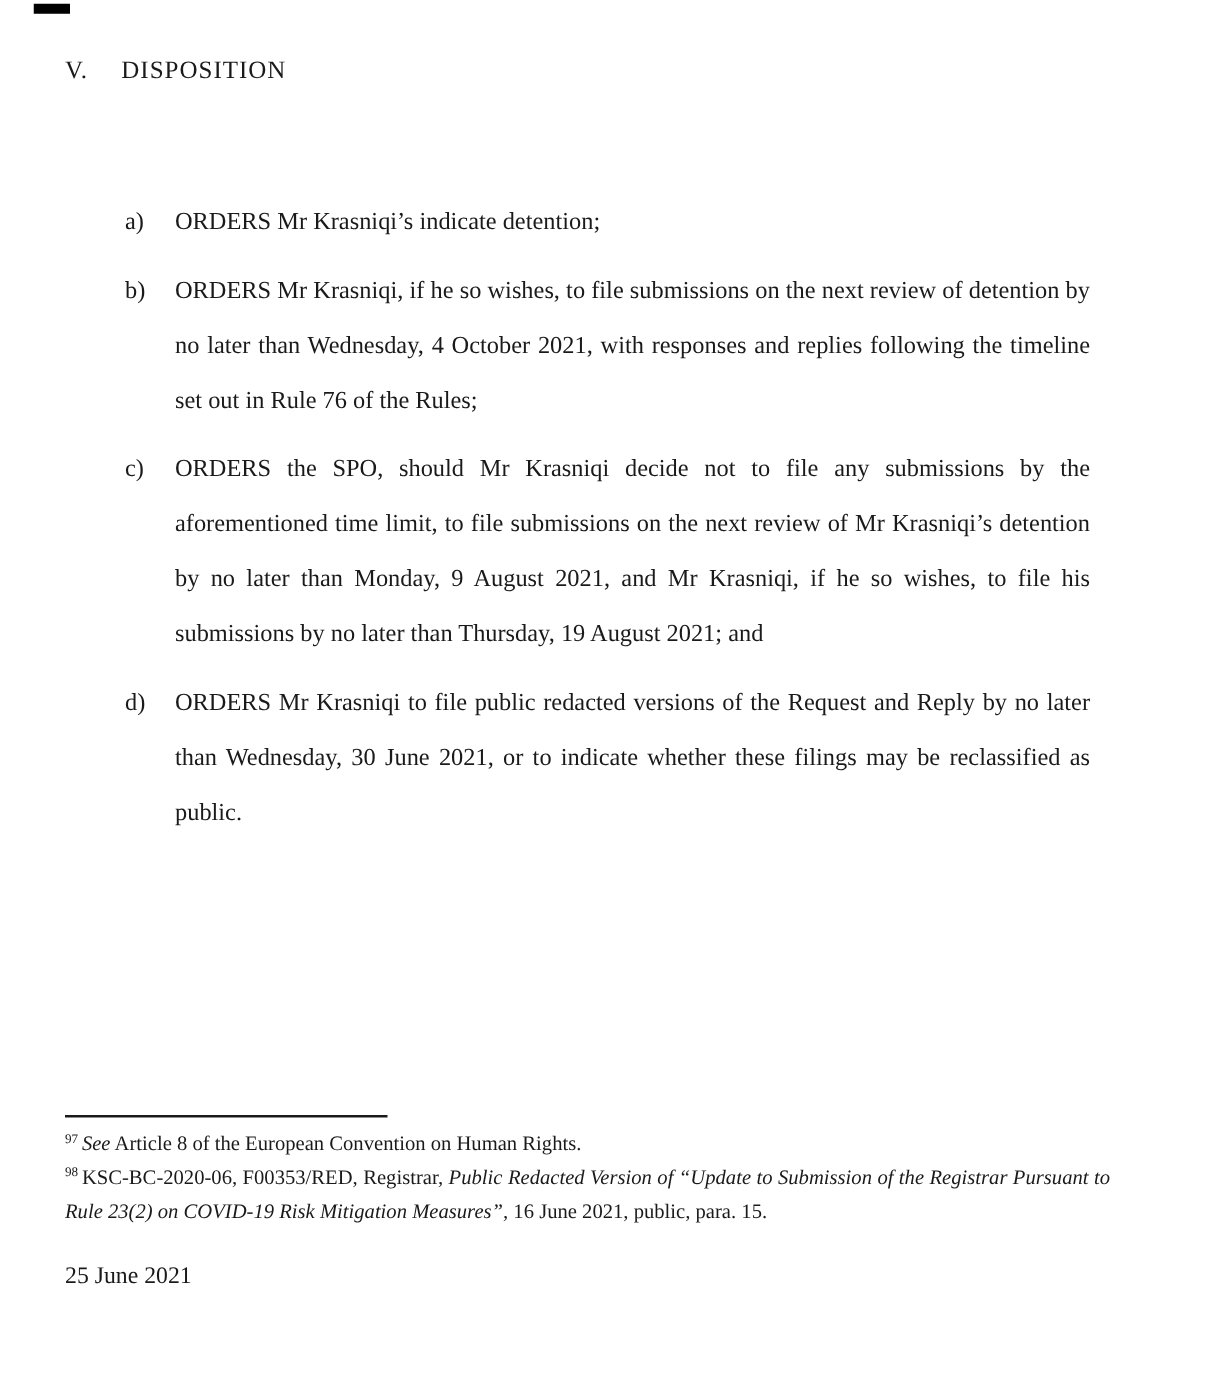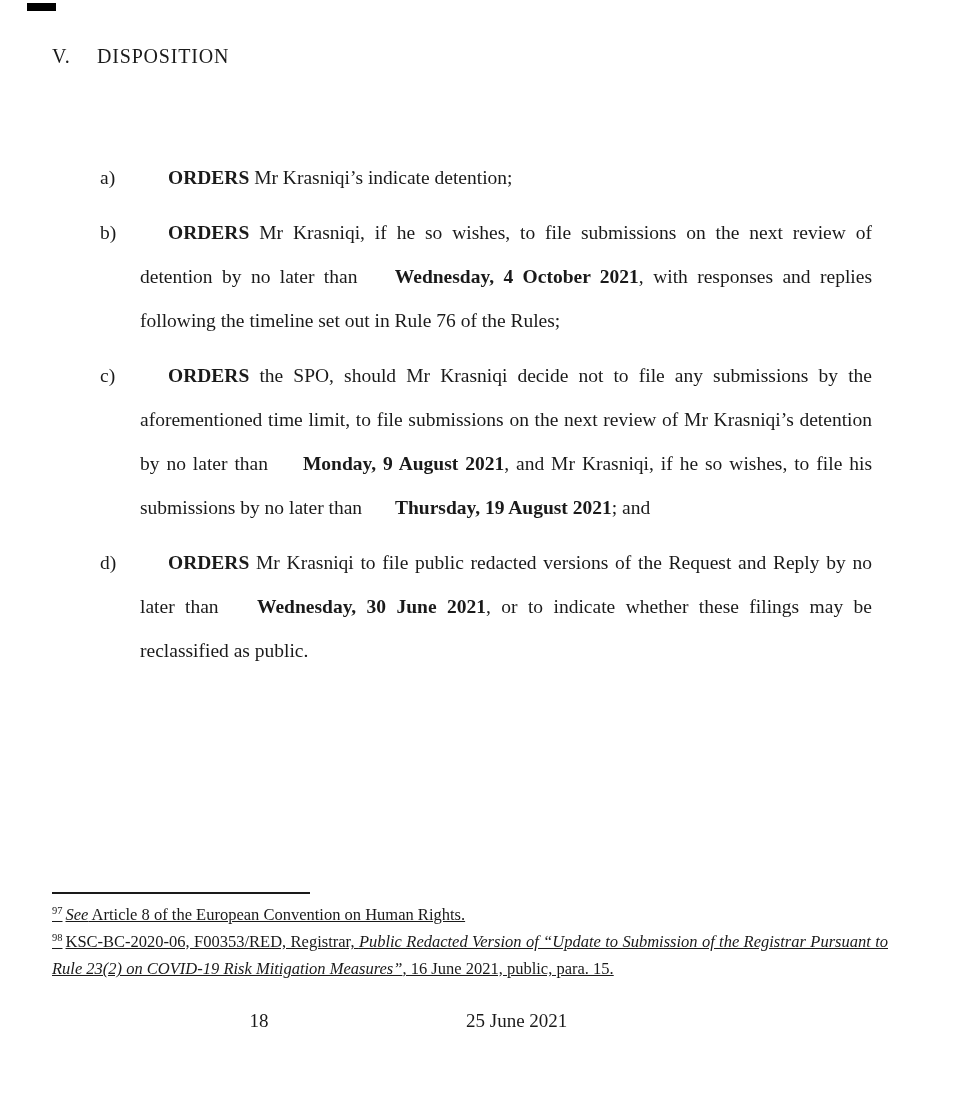--- a/index.html
+++ b/index.html
@@ -35,31 +35,31 @@
     font-size: 19.5px;
   }
   .order {
     display: grid; grid-template-columns: 40px 1fr;
     line-height: 44px;
     margin-bottom: 11px;
   }
   .order .letter { text-align: left; }
   .order .body { text-align: justify; }
 
-  .seg-bold   { font-weight: bold; margin-left: 28px; }
+  .seg-bold   { font-weight: normal; }
   .seg-italic { font-style: italic; }
   .seg-normal { }
 
   .fn-rule {
     position: absolute; top: 892px; left: 52px;
     width: 258px; border-top: 2px solid #1a1a1a;
   }
   .footnotes {
     position: absolute; top: 901px; left: 52px; right: 92px;
-    font-size: 16.5px; line-height: 27px; text-decoration: underline;
+    font-size: 16.5px; line-height: 27px;
   }
   .footnote { text-align: justify; }
   .footnote .marker {
     font-size: 10.5px; vertical-align: super; line-height: 0;
     margin-right: 3px;
   }
 
   .footer {
     position: absolute; top: 1010px; left: 52px; right: 100px;
     display: flex; font-size: 19px;
@@ -107,17 +107,16 @@
   <div class="footnote">
     <span class="marker">97</span><span class="fn-body"><span class="seg-italic">See</span><span class="seg-normal"> Article 8 of the European Convention on Human Rights.</span></span>
   </div>
 
   <div class="footnote">
     <span class="marker">98</span><span class="fn-body"><span class="seg-normal">KSC-BC-2020-06, F00353/RED, Registrar, </span><span class="seg-italic">Public Redacted Version of “Update to Submission of the Registrar Pursuant to Rule 23(2) on COVID-19 Risk Mitigation Measures”</span><span class="seg-normal">, 16 June 2021, public, para. 15.</span></span>
   </div>
 </div>
 
   <div class="footer">
-    <div class="center">18</div>
     <div class="right">25 June 2021</div>
   </div>
 
 </div>
 
 </body></html>

